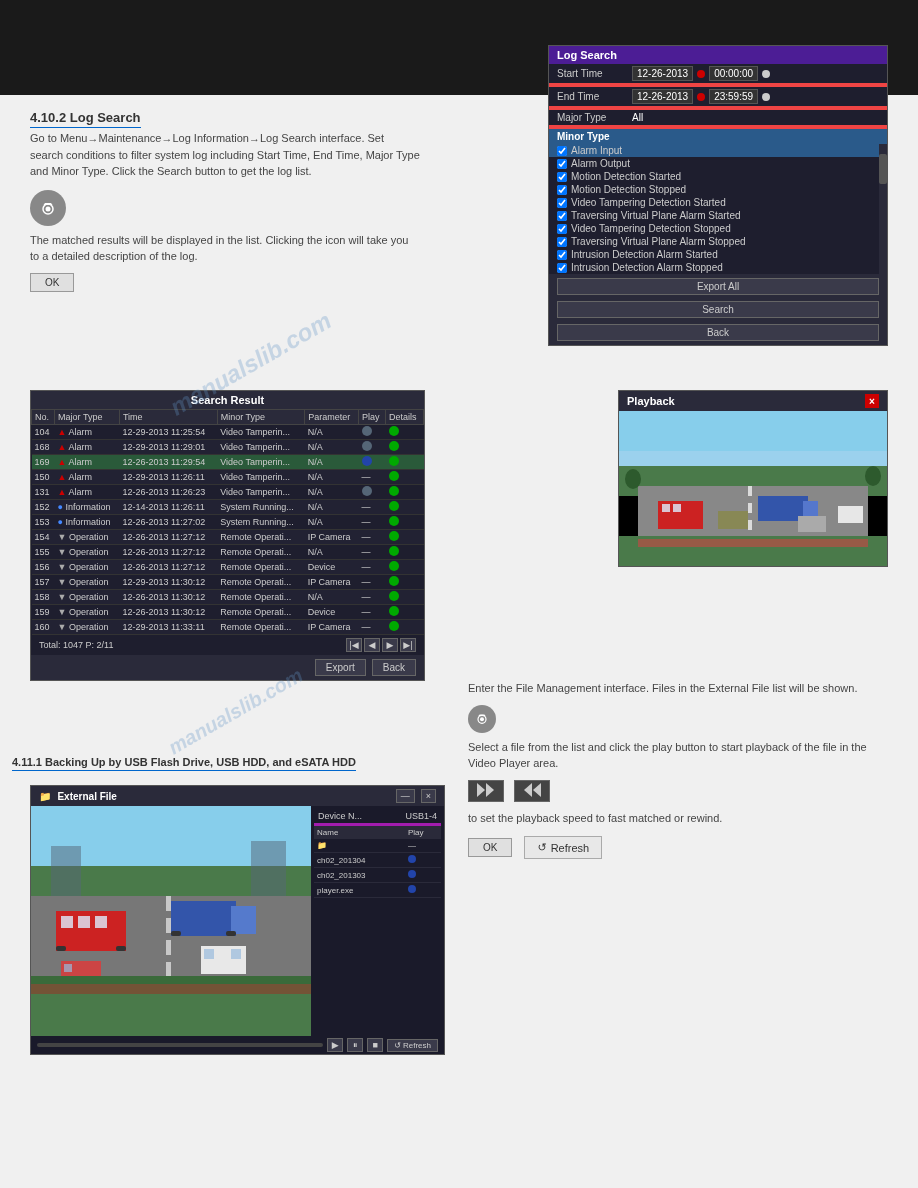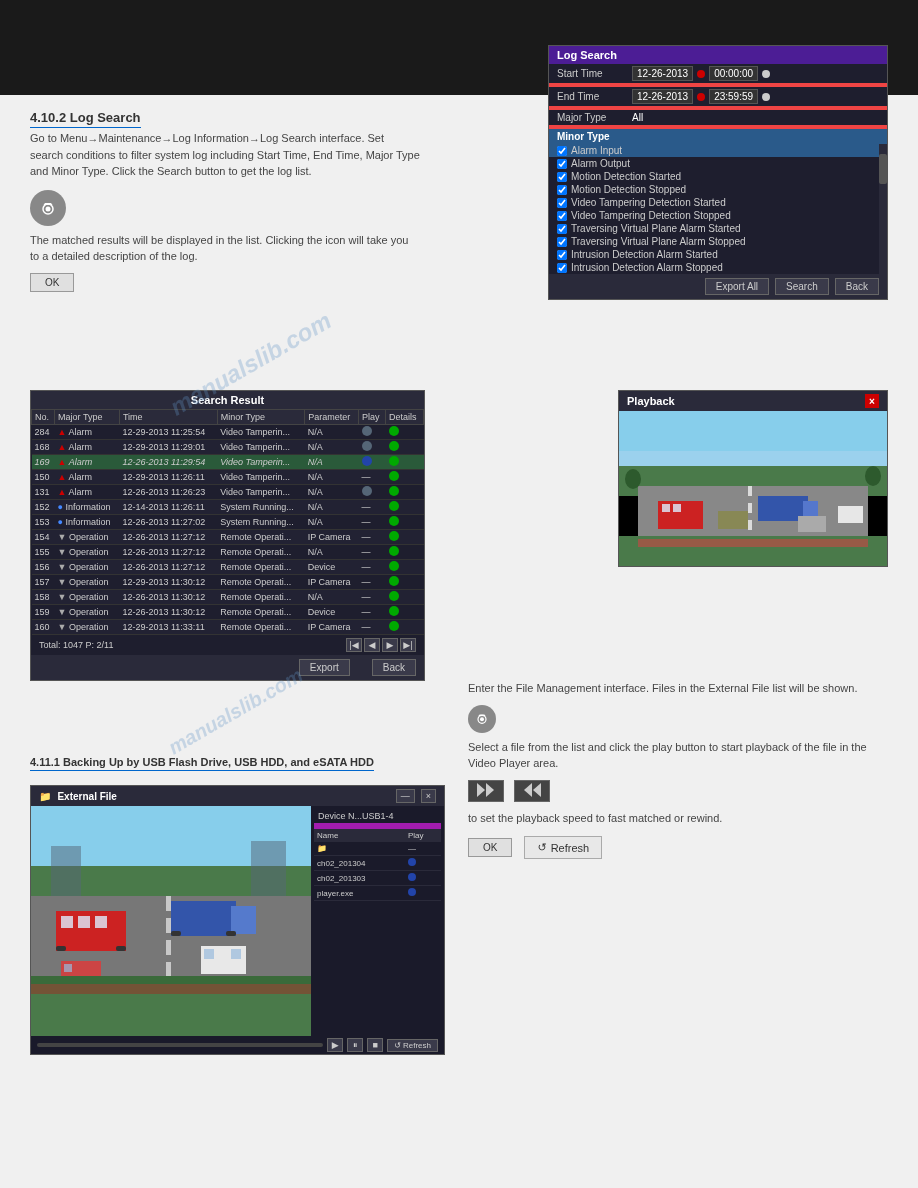--- a/index.html
+++ b/index.html
@@ -124,20 +124,21 @@
       height: 10px;
       margin: 0;
     }
 
     .log-search-buttons {
       display: flex;
       justify-content: flex-end;
       gap: 6px;
       padding: 4px 8px;
       background: #2a2a3a;
+      flex-direction: column;
     }
 
     .log-btn {
       background: #3a3a4a;
       border: 1px solid #666;
       color: #ccc;
       padding: 2px 10px;
       font-size: 10px;
       cursor: pointer;
     }
@@ -187,21 +188,20 @@
     .result-table tr.selected-row td {
       background: #2a5a3a;
     }
 
     .result-table tr:nth-child(even) td {
       background: #222233;
     }
 
     .result-table tr.selected-row td {
       background: #2a5a3a !important;
-      font-style: italic;
     }
 
     .alarm-icon {
       color: #cc0000;
       font-size: 9px;
     }
 
     .info-icon {
       color: #4488ff;
       font-size: 9px;
@@ -259,21 +259,21 @@
       font-size: 9px;
       cursor: pointer;
       display: flex;
       align-items: center;
       justify-content: center;
     }
 
     .result-buttons {
       display: flex;
       justify-content: flex-end;
-      gap: 22px;
+      gap: 6px;
       padding: 4px 8px;
       background: #2a2a3a;
     }
 
     
     .playback-panel {
       background: #1e1e2e;
       border: 1px solid #555;
       width: 270px;
       color: #ccc;
@@ -354,24 +354,25 @@
     }
 
     .external-sidebar {
       flex: 1;
       background: #1a1a2a;
       padding: 3px;
     }
 
     .device-row {
       display: flex;
+      justify-content: space-between;
       padding: 2px 4px;
       font-size: 9px;
       color: #ccc;
-      border-bottom: 6px solid #a21caf;
+      border-bottom: 3px solid #a21caf;
     }
 
     .file-table {
       width: 100%;
       border-collapse: collapse;
     }
 
     .file-table th {
       background: #2a2a3a;
       color: #ccc;
@@ -584,25 +585,25 @@
     <div class="checkbox-row">
       <input type="checkbox" checked="" style="">
       <span>Motion Detection Stopped</span>
     </div>
     <div class="checkbox-row">
       <input type="checkbox" checked="" style="">
       <span>Video Tampering Detection Started</span>
     </div>
     <div class="checkbox-row">
       <input type="checkbox" checked="" style="">
-      <span>Video Tampering Detection Stopped</span>
+      <span>Traversing Virtual Plane Alarm Started</span>
     </div>
     <div class="checkbox-row">
       <input type="checkbox" checked="" style="">
-      <span>Traversing Virtual Plane Alarm Started</span>
+      <span>Video Tampering Detection Stopped</span>
     </div>
     <div class="checkbox-row">
       <input type="checkbox" checked="" style="">
       <span>Traversing Virtual Plane Alarm Stopped</span>
     </div>
     <div class="checkbox-row">
       <input type="checkbox" checked="" style="">
       <span>Intrusion Detection Alarm Started</span>
     </div>
     <div class="checkbox-row">
@@ -632,21 +633,21 @@
         <th>Major Type</th>
         <th>Time</th>
         <th>Minor Type</th>
         <th>Parameter</th>
         <th>Play</th>
         <th>Details</th>
       </tr>
     </thead>
     <tbody>
       <tr>
-        <td>284</td>
+        <td>104</td>
         <td><span class="alarm-icon">▲</span> Alarm</td>
         <td>12-29-2013 11:25:54</td>
         <td>Video Tamperin...</td>
         <td>N/A</td>
         <td><span class="play-icon-small"></span></td>
         <td><span class="green-circle"></span></td>
       </tr>
       <tr>
         <td>168</td>
         <td><span class="alarm-icon">▲</span> Alarm</td>
@@ -817,21 +818,21 @@
 
       <ellipse cx="15" cy="68" rx="8" ry="10" fill="#2d5a2d"></ellipse>
       <ellipse cx="255" cy="65" rx="8" ry="10" fill="#2d5a2d"></ellipse>
 
       <rect x="0" y="125" width="270" height="30" fill="#4a7a4a"></rect>
       <rect x="20" y="128" width="230" height="8" fill="#cc4444" opacity="0.6"></rect>
     </svg>
   </div>
 </div>
 
-<div style="position:absolute; left:30px; top:755px;">
+<div style="position:absolute; left:12px; top:755px;">
   <span class="section-title" style="font-size:11px;">4.11.1 Backing Up by USB Flash Drive, USB HDD, and eSATA HDD</span>
 </div>
 
 <div class="external-panel">
   <div class="external-title-bar">
     <span class="ext-icon">📁</span>
     <span>External File</span>
     <div style="flex:1;"></div>
     <button class="log-btn" style="padding:1px 4px; font-size:9px;">—</button>
     <button class="log-btn" style="padding:1px 4px; font-size:9px;">×</button>

